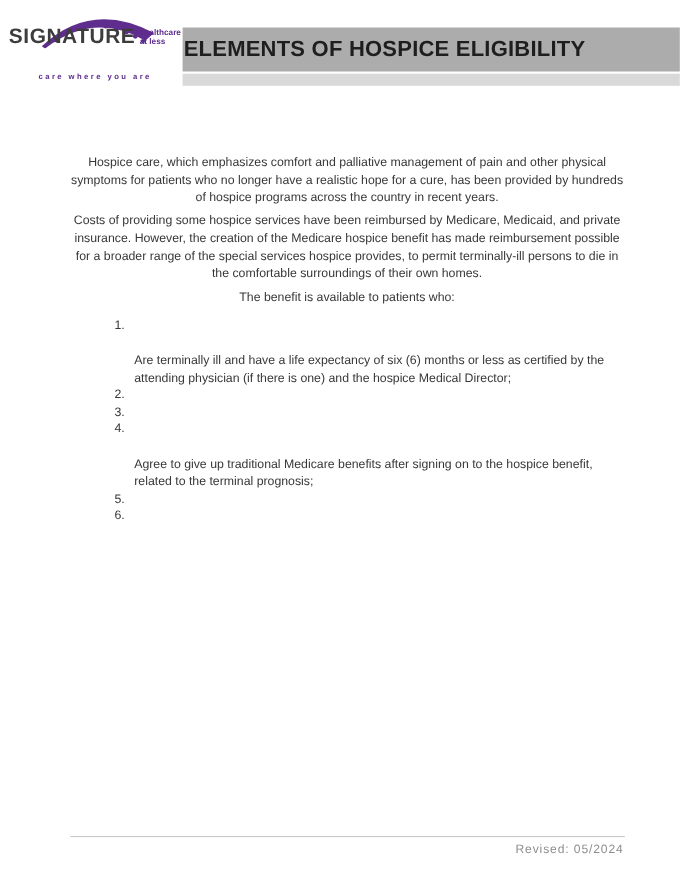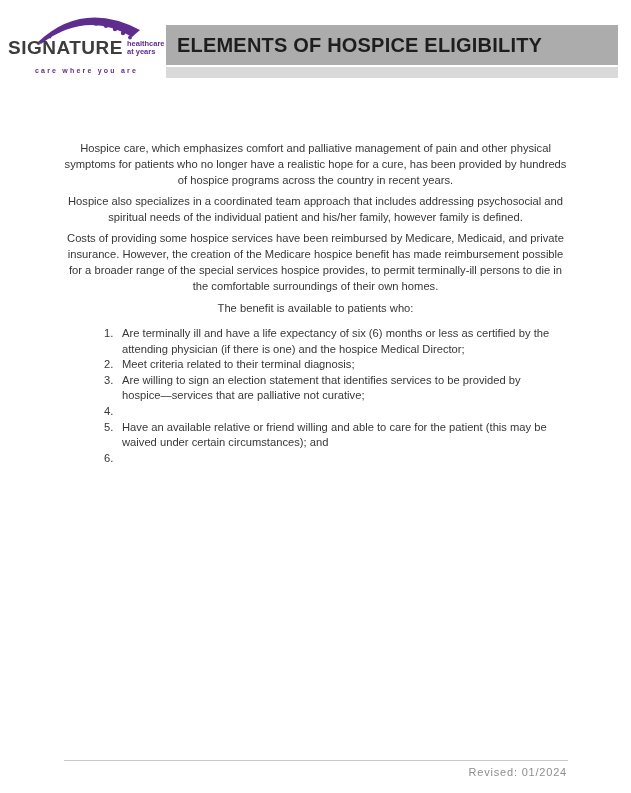--- a/index.html
+++ b/index.html
@@ -9,55 +9,55 @@
     height: 793px;
     background: #ffffff;
     overflow: hidden;
     font-family: "Liberation Sans", sans-serif;
     color: #373737;
   }
 
   
   .logo { position: absolute; left: 8px; top: 6px; width: 160px; height: 72px; }
   .logo-arc { position: absolute; left: 20px; top: 2px; width: 118px; height: 36px; }
-  .brand-row { position: absolute; left: 0; top: 32px; display: flex; align-items: flex-end; gap: 4px; white-space: nowrap; }
+  .brand-row { position: absolute; left: 0; top: 18px; display: flex; align-items: flex-end; gap: 4px; white-space: nowrap; }
   .brand {
     font-size: 19px; font-weight: 700; color: #3d3d3d; letter-spacing: 0.5px; line-height: 20px;
   }
   .brand-sub {
     display: flex; flex-direction: column; justify-content: center;
     font-size: 7.5px; font-weight: 700; line-height: 8px; color: #5e2d8e; padding-bottom: 2px;
   }
   .tagline {
     position: absolute; left: 27px; top: 61px;
     font-size: 7px; font-weight: 700; letter-spacing: 2.2px; color: #5e2d8e; white-space: nowrap;
   }
 
   
   .title-bar {
     position: absolute; left: 166px; top: 25px; width: 452px; height: 40px;
-    background: #acacac; display: flex; align-items: center; box-sizing: border-box; padding-left: 11px;
+    background: #acacac; display: flex; align-items: center; box-sizing: border-box; padding-left: 1px;
   }
   .title-bar h1 {
     margin: 0; font-size: 20px; font-weight: 700; color: #1e1e1e; letter-spacing: 0.2px; white-space: nowrap;
   }
   .title-bar-shadow {
     position: absolute; left: 166px; top: 67px; width: 452px; height: 11px; background: #d9d9d9;
   }
 
   
   .content { position: absolute; left: 63px; top: 140px; width: 505px; }
   .content p {
     margin: 0 0 5px 0; font-size: 11.2px; line-height: 16px; color: #373737; text-align: center;
   }
   .list-intro { margin-top: 6px !important; }
   .benefit-list { margin: 10px 0 0 0; padding: 0; list-style: none; }
   .benefit-list li { display: flex; font-size: 11.2px; line-height: 15.6px; color: #373737; }
   .benefit-list .num { width: 18px; margin-left: 41px; flex: none; }
-  .benefit-list .txt { width: 438px; }
+  .benefit-list .txt { width: 438px; margin-top: 32px; }
 
   
   .footer-line {
     position: absolute; left: 64px; top: 760px; width: 504px; height: 0;
     border-top: 1px solid #c9c9c9;
   }
   .footer-text {
     position: absolute; left: 64px; top: 766px; width: 503px; text-align: right;
     font-size: 11px; letter-spacing: 0.8px; color: #8e8e8e;
   }
@@ -78,59 +78,56 @@
       <circle cx="68" cy="15.8" r="2.0" fill="#5e2d8e"></circle>
       <circle cx="78" cy="18" r="2.1" fill="#5e2d8e"></circle>
       <circle cx="87" cy="21" r="2.2" fill="#5e2d8e"></circle>
       <circle cx="95" cy="25" r="2.2" fill="#5e2d8e"></circle>
       <circle cx="102" cy="29.5" r="1.9" fill="#5e2d8e"></circle>
     </svg>
     <div class="brand-row">
       <span class="brand">SIGNATURE</span>
       <span class="brand-sub">
         <span>healthcare</span>
-        <span>at years</span>
+        <span>at less</span>
       </span>
     </div>
     <div class="tagline">care where you are</div>
   </div>
 
   <div class="title-bar">
     <h1>ELEMENTS OF HOSPICE ELIGIBILITY</h1>
   </div>
   <div class="title-bar-shadow"></div>
 
   <main class="content">
     <p>Hospice care, which emphasizes comfort and palliative management of pain and other physical symptoms for patients who no longer have a realistic hope for a cure, has been provided by hundreds of hospice programs across the country in recent years.</p>
-    <p>Hospice also specializes in a coordinated team approach that includes addressing psychosocial and spiritual needs of the individual patient and his/her family, however family is defined.</p>
     <p>Costs of providing some hospice services have been reimbursed by Medicare, Medicaid, and private insurance. However, the creation of the Medicare hospice benefit has made reimbursement possible for a broader range of the special services hospice provides, to permit terminally-ill persons to die in the comfortable surroundings of their own homes.</p>
     <p class="list-intro">The benefit is available to patients who:</p>
 
     <ol class="benefit-list">
       <li>
         <span class="num">1.</span>
         <span class="txt">Are terminally ill and have a life expectancy of six (6) months or less as certified by the attending physician (if there is one) and the hospice Medical Director;</span>
       </li>
       <li>
         <span class="num">2.</span>
-        <span class="txt">Meet criteria related to their terminal diagnosis;</span>
       </li>
       <li>
         <span class="num">3.</span>
-        <span class="txt">Are willing to sign an election statement that identifies services to be provided by hospice—services that are palliative not curative;</span>
       </li>
       <li>
         <span class="num">4.</span>
+        <span class="txt">Agree to give up traditional Medicare benefits after signing on to the hospice benefit, related to the terminal prognosis;</span>
       </li>
       <li>
         <span class="num">5.</span>
-        <span class="txt">Have an available relative or friend willing and able to care for the patient (this may be waived under certain circumstances); and</span>
       </li>
       <li>
         <span class="num">6.</span>
       </li>
     </ol>
   </main>
 
   <div class="footer-line"></div>
-  <div class="footer-text">Revised: 01/2024</div>
+  <div class="footer-text">Revised: 05/2024</div>
 
 </div>
 
 </body></html>

